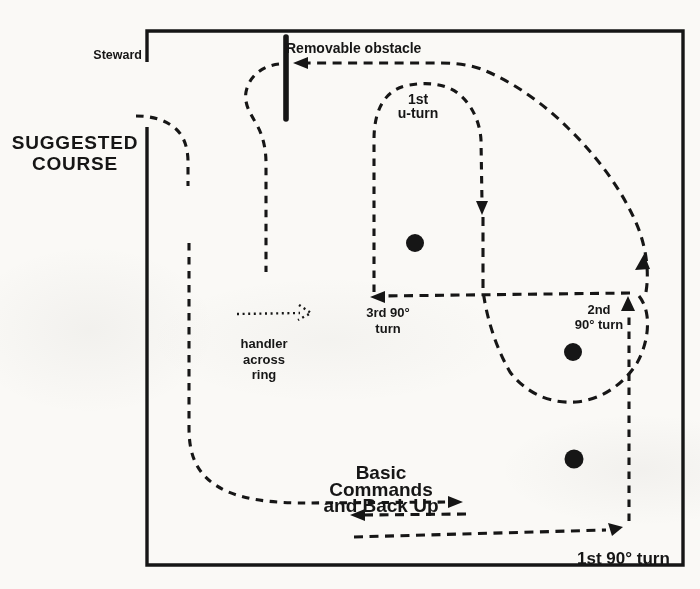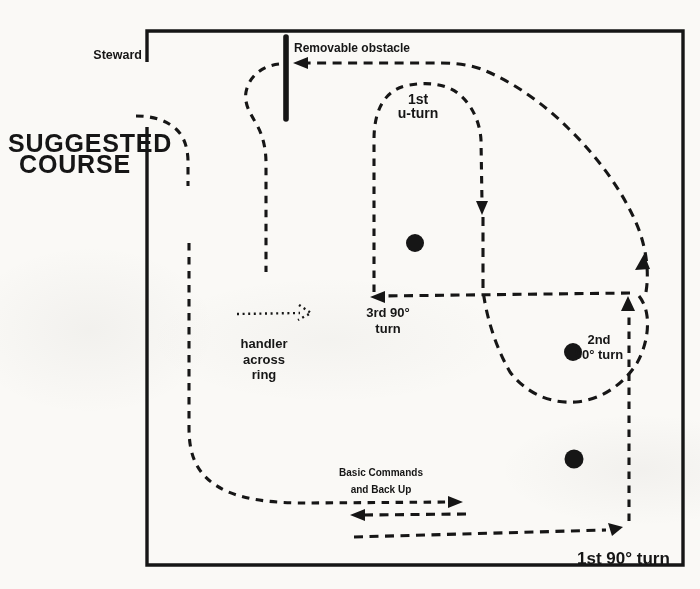--- a/index.html
+++ b/index.html
@@ -23,21 +23,21 @@
   .obstacle{stroke:var(--ink);stroke-width:5.6;stroke-linecap:round;}
   .course{fill:none;stroke:var(--ink);stroke-width:3.1;stroke-dasharray:9 6.5;}
   .course.vshort{stroke-dasharray:7.5 6.5;}
   .handler{fill:none;stroke:var(--ink);stroke-width:2.4;stroke-dasharray:2 3.6;}
   .ah{fill:var(--ink);stroke:none;}
   .dot{fill:var(--ink);}
   .lbl{
     position:absolute;color:var(--ink);font-weight:700;
     white-space:pre-line;text-align:center;line-height:15.5px;font-size:13px;
   }
-  .lbl.title{font-size:25px;line-height:20.5px;letter-spacing:0.8px;}
+  .lbl.title{font-size:19px;line-height:20.5px;letter-spacing:0.8px;}
   .lbl.left{text-align:left;white-space:nowrap;}
   .lbl.right{text-align:right;white-space:nowrap;}
 </style>
 </head>
 <body>
 
 <div class="map">
 
   <svg width="700" height="589" viewBox="0 0 700 589">
 
@@ -84,35 +84,35 @@
         <circle cx="573" cy="352" r="9" class="dot"></circle>
         <circle cx="574" cy="459" r="9.5" class="dot"></circle>
       </g>
   </svg>
 
   <div class="lbl right" style="left:42px;top:48px;width:100px;font-size:12.5px;">Steward</div>
 
   <div class="lbl title" style="left:8px;top:133px;width:134px;">SUGGESTED
 COURSE</div>
 
-  <div class="lbl left" style="left:294px;top:41px;font-size:12px;">Removable obstacle</div>
+  <div class="lbl left" style="left:286px;top:41px;font-size:14px;">Removable obstacle</div>
 
   <div class="lbl" style="left:368px;top:93px;width:100px;font-size:14px;line-height:13.5px;">1st
 u-turn</div>
 
 
 
   <div class="lbl" style="left:214px;top:336px;width:100px;">handler
 across
 ring</div>
 
   <div class="lbl" style="left:338px;top:305px;width:100px;">3rd 90°
 turn</div>
 
-  <div class="lbl" style="left:549px;top:303px;width:100px;line-height:14.5px;margin-top:30px;">2nd
+  <div class="lbl" style="left:549px;top:303px;width:100px;line-height:14.5px;">2nd
 90° turn</div>
 
 
-  <div class="lbl" style="left:311px;top:465px;width:140px;font-size:10px;line-height:16.5px;">Basic Commands
+  <div class="lbl" style="left:311px;top:465px;width:140px;font-size:19px;line-height:16.5px;">Basic Commands
 and Back Up</div>
 
   <div class="lbl left" style="left:577px;top:551px;font-size:17px;">1st 90° turn</div>
 </div>
 
 </body></html>

